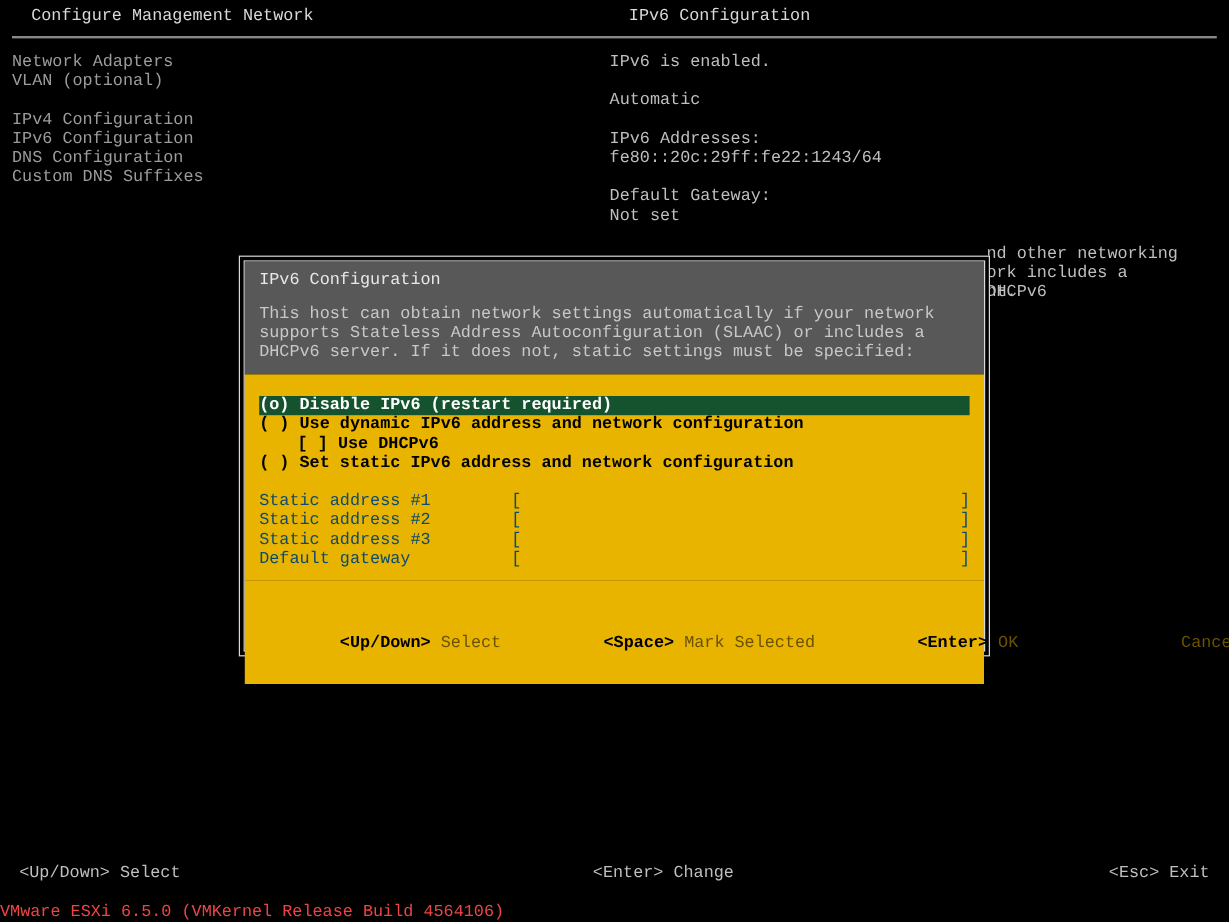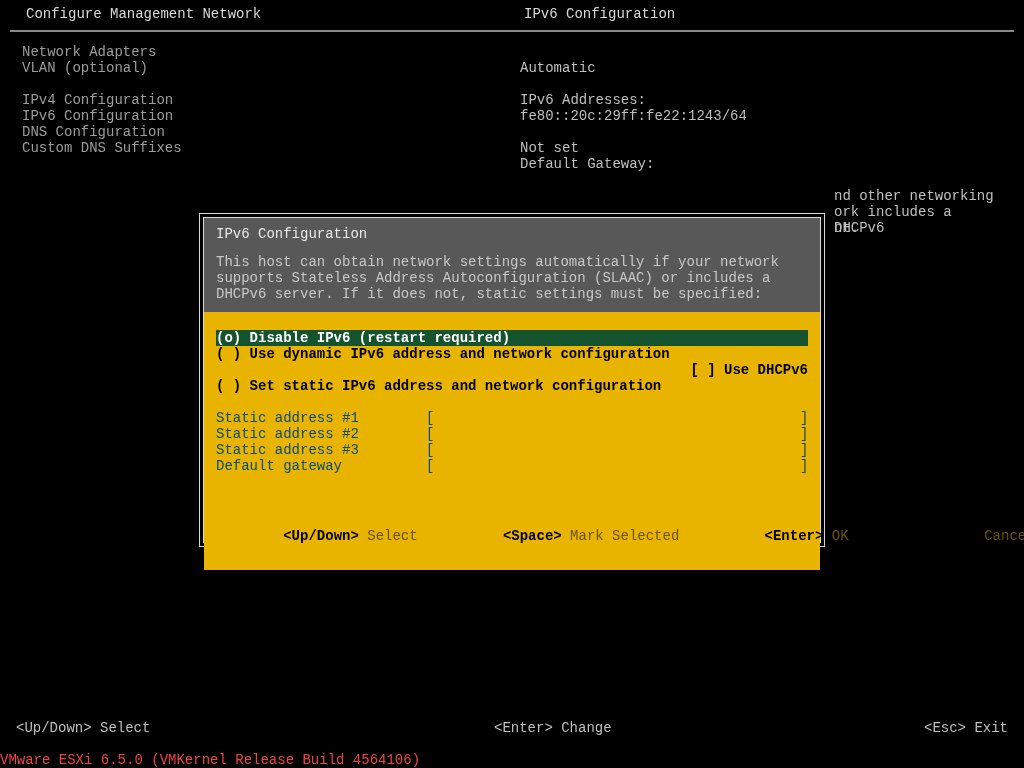--- a/index.html
+++ b/index.html
@@ -26,21 +26,20 @@
   .header-right { color: #d9d9d9; }
   .hr {
     border-top: 2px solid #888;
     margin-top: 8px;
     margin-bottom: 12px;
     margin-left: 0px;
     width: 1004px;
   }
   .cols {
     display: flex;
-    margin-left: 12px;
   }
   .left-col { width: 498px; }
   .right-col { width: 480px; }
   .menu-item { color: #9c9c9c; height: 16px; }
   .blank { height: 16px; }
   .info-line { color: #bfbfbf; height: 16px; }
   .peek-line { color: #bfbfbf; height:16px; }
 
   
   .dialog-wrap {
@@ -75,21 +74,20 @@
   .opt-row.highlight {
     background:#14532d;
     color:#fff;
   }
   .opt-sub {
     color:#000;
     font-weight: bold;
     height:16px;
     padding-left: 32px;
     white-space: pre;
-    text-align: right;
   }
   .field-row {
     display:flex;
     color:#0c4a6e;
     height:16px;
     font-weight:normal;
   }
   .field-label { width: 210px; }
   .field-open  { width: 8px; }
   .field-val   { flex:1; text-align:left; }
@@ -141,28 +139,29 @@
       <div class="menu-item">Network Adapters</div>
       <div class="menu-item">VLAN (optional)</div>
       <div class="blank"></div>
       <div class="menu-item">IPv4 Configuration</div>
       <div class="menu-item">IPv6 Configuration</div>
       <div class="menu-item">DNS Configuration</div>
       <div class="menu-item">Custom DNS Suffixes</div>
     </div>
 
     <div class="right-col">
+      <div class="info-line">IPv6 is enabled.</div>
       <div class="blank"></div>
       <div class="info-line">Automatic</div>
       <div class="blank"></div>
       <div class="info-line">IPv6 Addresses:</div>
       <div class="info-line">fe80::20c:29ff:fe22:1243/64</div>
       <div class="blank"></div>
+      <div class="info-line">Default Gateway:</div>
       <div class="info-line">Not set</div>
-      <div class="info-line">Default Gateway:</div>
       <div class="blank"></div>
       <div class="peek-line" style="padding-left:314px;">nd other networking</div>
       <div class="peek-line" style="padding-left:314px;">ork includes a DHCPv6</div>
       <div class="peek-line" style="padding-left:314px;">nt.</div>
     </div>
   </div>
 </div>
 
 <div class="dialog-wrap">
   <div class="dialog-inner">

